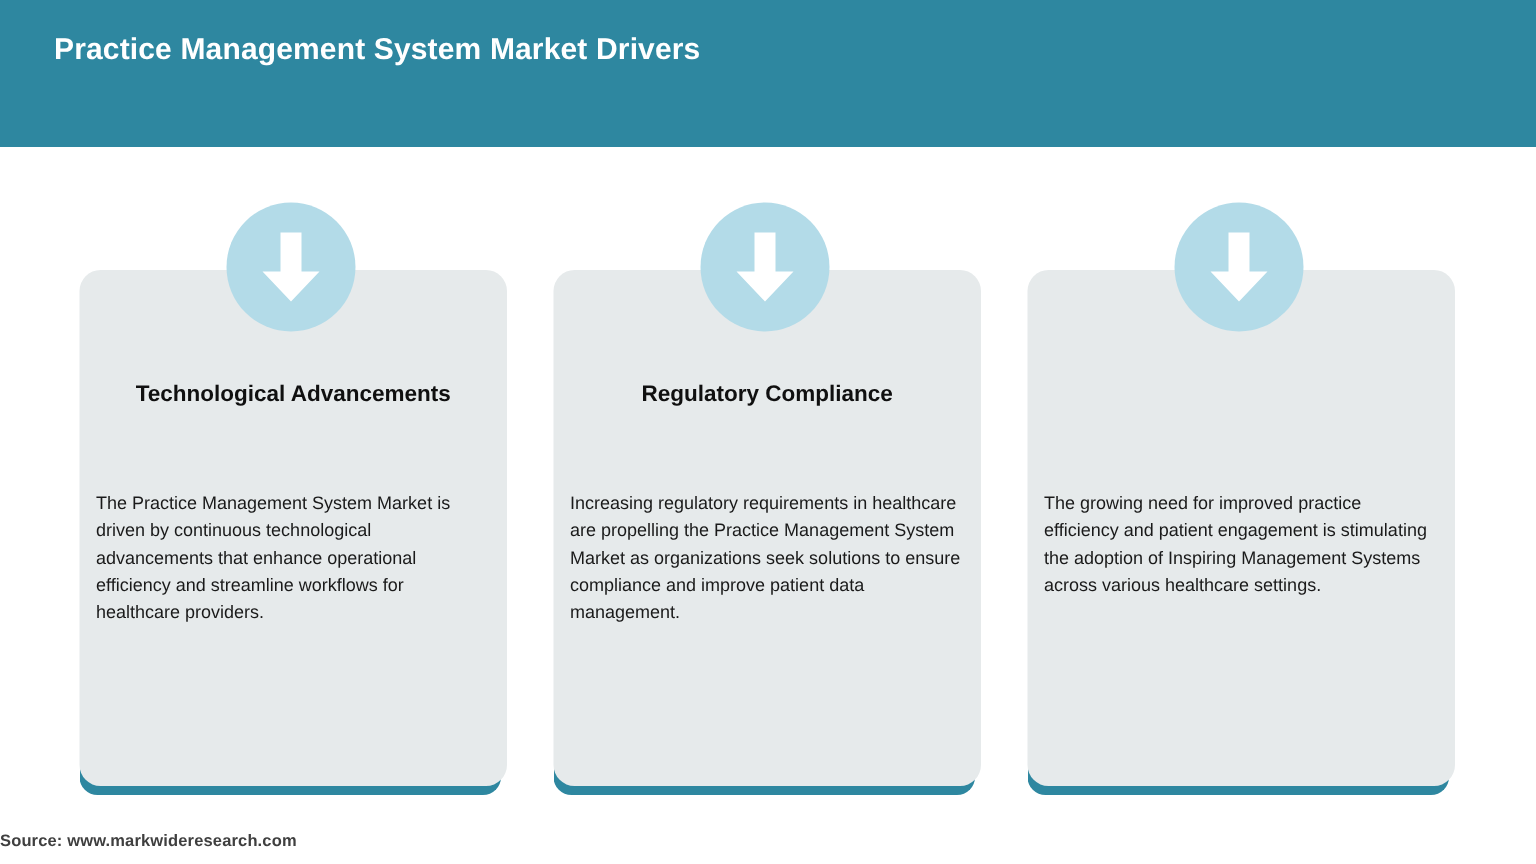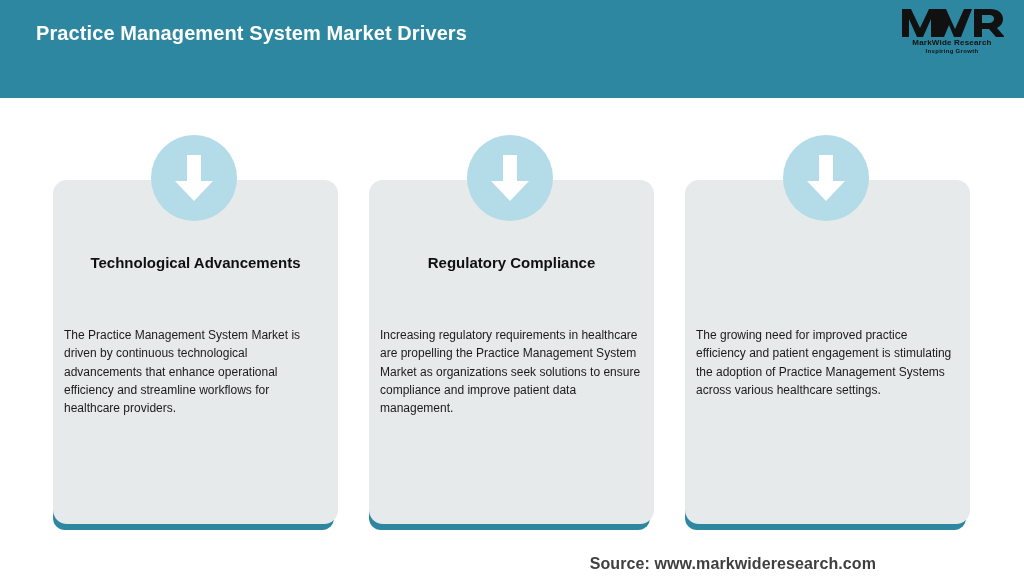--- a/index.html
+++ b/index.html
@@ -167,22 +167,22 @@
     line-height: 18.3px;
     text-align: left;
   }
 
   
   .source {
     position: absolute;
     left: 0;
     top: 555px;
     width: 876px;
-    text-align: right;
-    font-size: 16px;
+    text-align: left;
+    font-size: 11px;
     font-weight: bold;
     color: #3f3f3f;
     letter-spacing: 0.1px;
   }
   .disclaimer {
     position: absolute;
     right: 16px;
     top: 557px;
     font-size: 8.5px;
     color: #2a2a2a;
@@ -191,33 +191,20 @@
   }
 </style>
 </head>
 <body>
 
 <div class="slide">
 
   <div class="header">
     <div class="header-title">Practice Management System Market Drivers</div>
 
-    <div class="logo">
-      <span class="logo-mark">
-        <svg width="104" height="30" viewBox="0 0 104 30" xmlns="http://www.w3.org/2000/svg" aria-hidden="true">
-          <g fill="#111111">
-            <polygon points="2,29 2,1 11,1 20,20 29,1 38,1 38,29 31,29 31,11 23,29 17,29 9,11 9,29"></polygon>
-            <polygon points="38,1 46,1 55,21 64,1 72,1 61,29 54,29 49,17 44,29 37,29"></polygon>
-            <path d="M74,1 h16 c8,0 13,4 13,10 c0,4 -2,7 -6,9 l8,9 h-9 l-7,-8 h-7 v8 h-8 z M82,7 v8 h7 c3,0 5,-2 5,-4 c0,-3 -2,-4 -5,-4 z"></path>
-          </g>
-        </svg>
-      </span>
-      <span class="logo-name">MarkWide Research</span>
-      <span class="logo-tag">Inspiring Growth</span>
-    </div>
   </div>
 
   <div class="cards">
 
     <div class="card-unit u1">
       <div class="frame"></div>
       <div class="panel"></div>
       <div class="badge">
         <svg viewBox="0 0 42 50" xmlns="http://www.w3.org/2000/svg" aria-hidden="true">
           <polygon points="14,2 28,2 28,28 40,28 21,48 2,28 14,28" fill="#ffffff"></polygon>
@@ -240,20 +227,20 @@
     </div>
 
     <div class="card-unit u3">
       <div class="frame"></div>
       <div class="panel"></div>
       <div class="badge">
         <svg viewBox="0 0 42 50" xmlns="http://www.w3.org/2000/svg" aria-hidden="true">
           <polygon points="14,2 28,2 28,28 40,28 21,48 2,28 14,28" fill="#ffffff"></polygon>
         </svg>
       </div>
-      <div class="card-body">The growing need for improved practice efficiency and patient engagement is stimulating the adoption of Practice Management Systems across various healthcare settings.</div>
+      <div class="card-body">The growing need for improved practice efficiency and patient engagement is stimulating the adoption of Inspiring Management Systems across various healthcare settings.</div>
     </div>
 
   </div>
 
   <div class="source">Source: www.markwideresearch.com</div>
 
 </div>
 
 </body></html>

